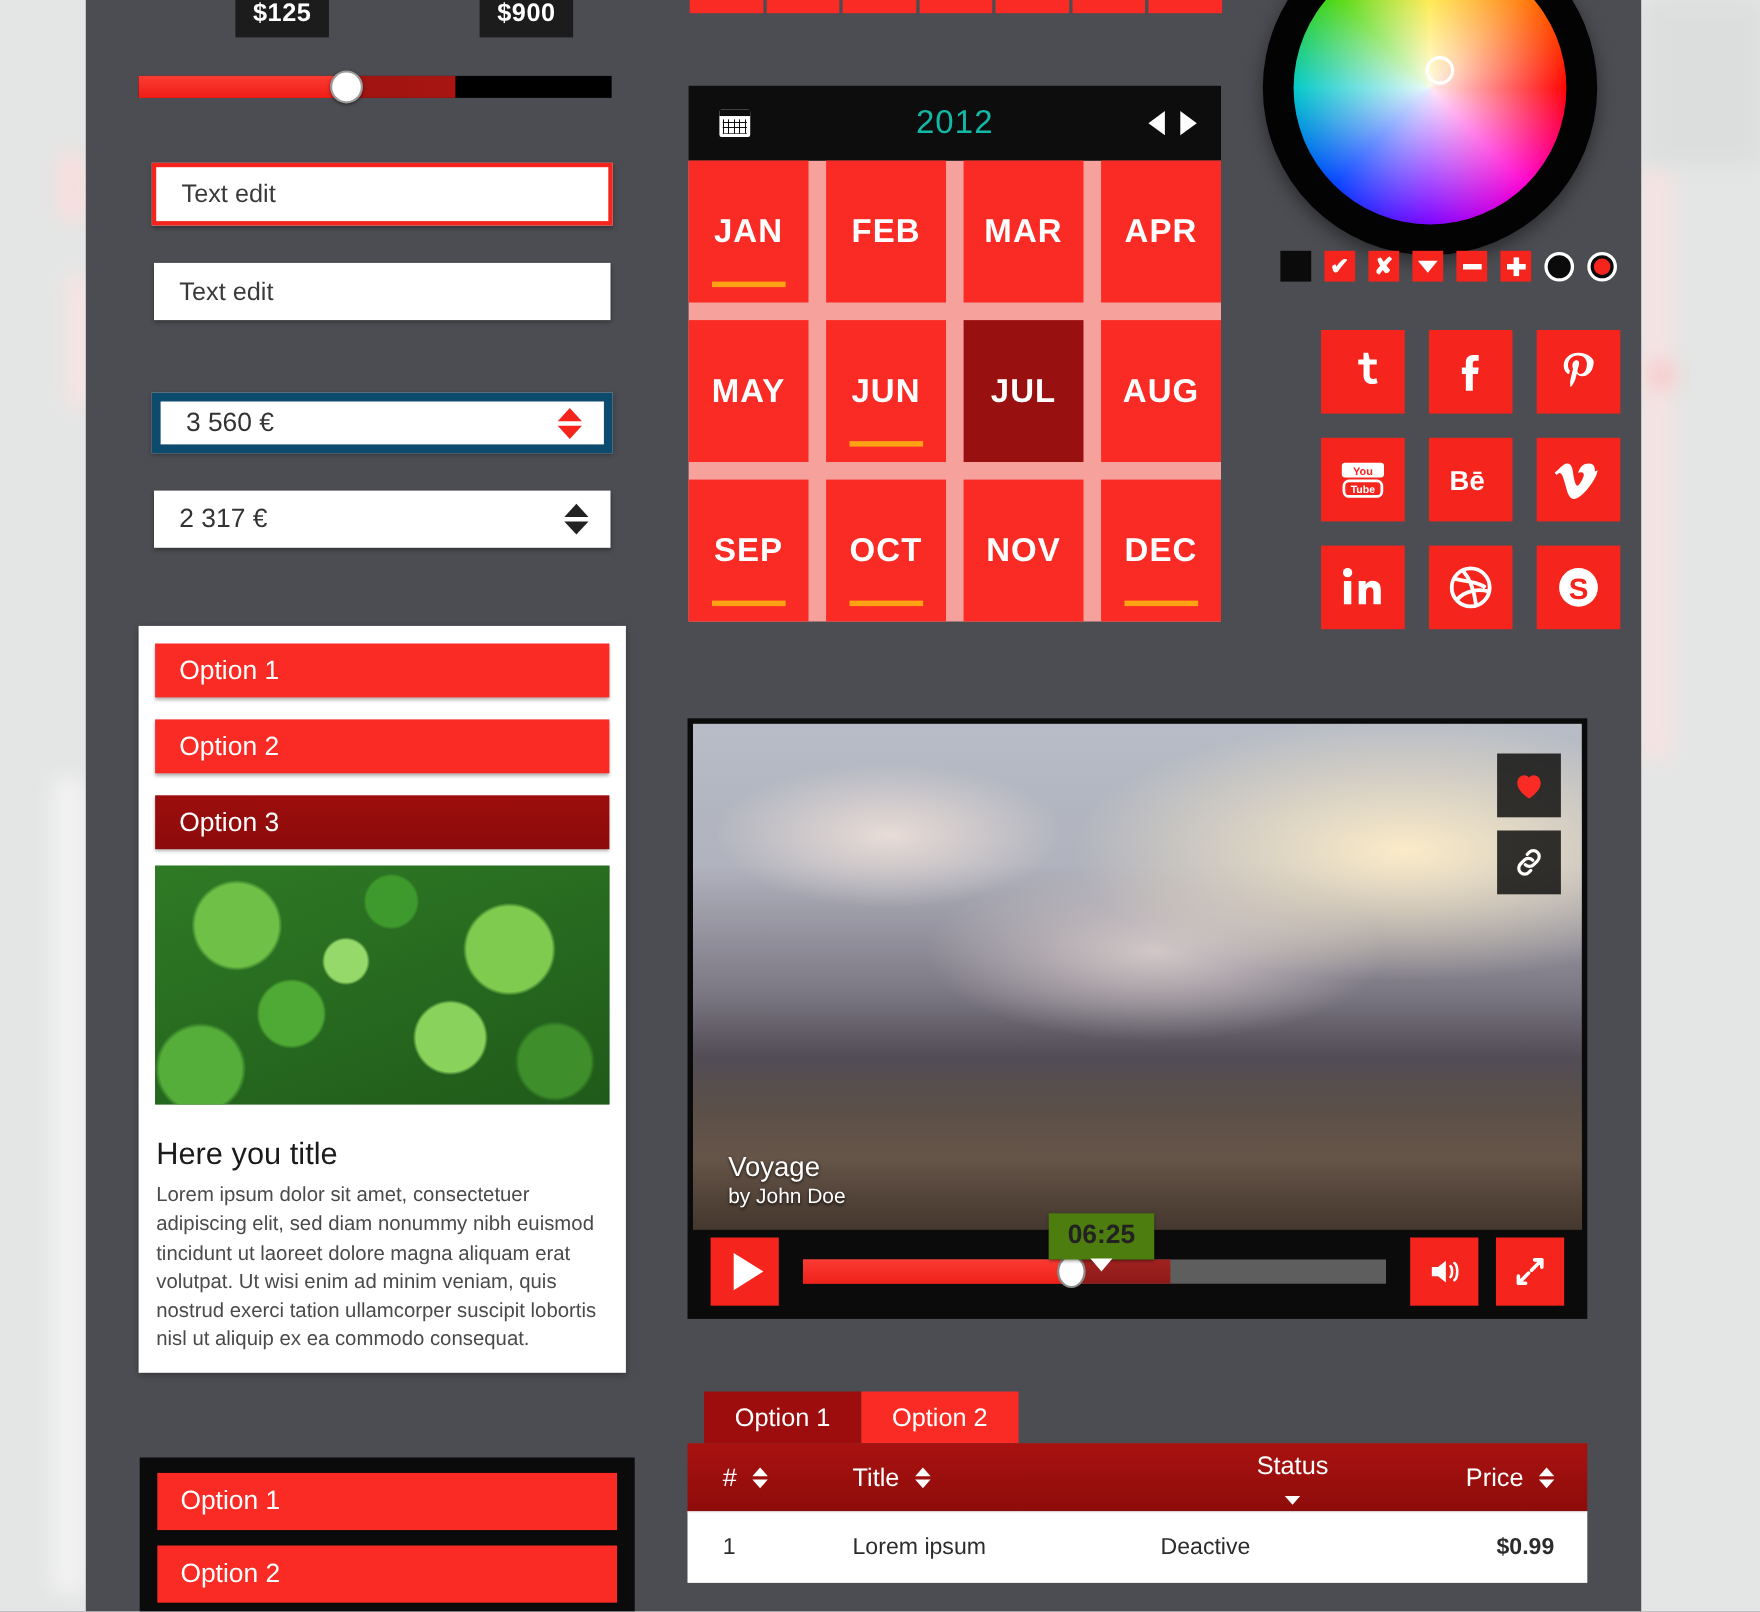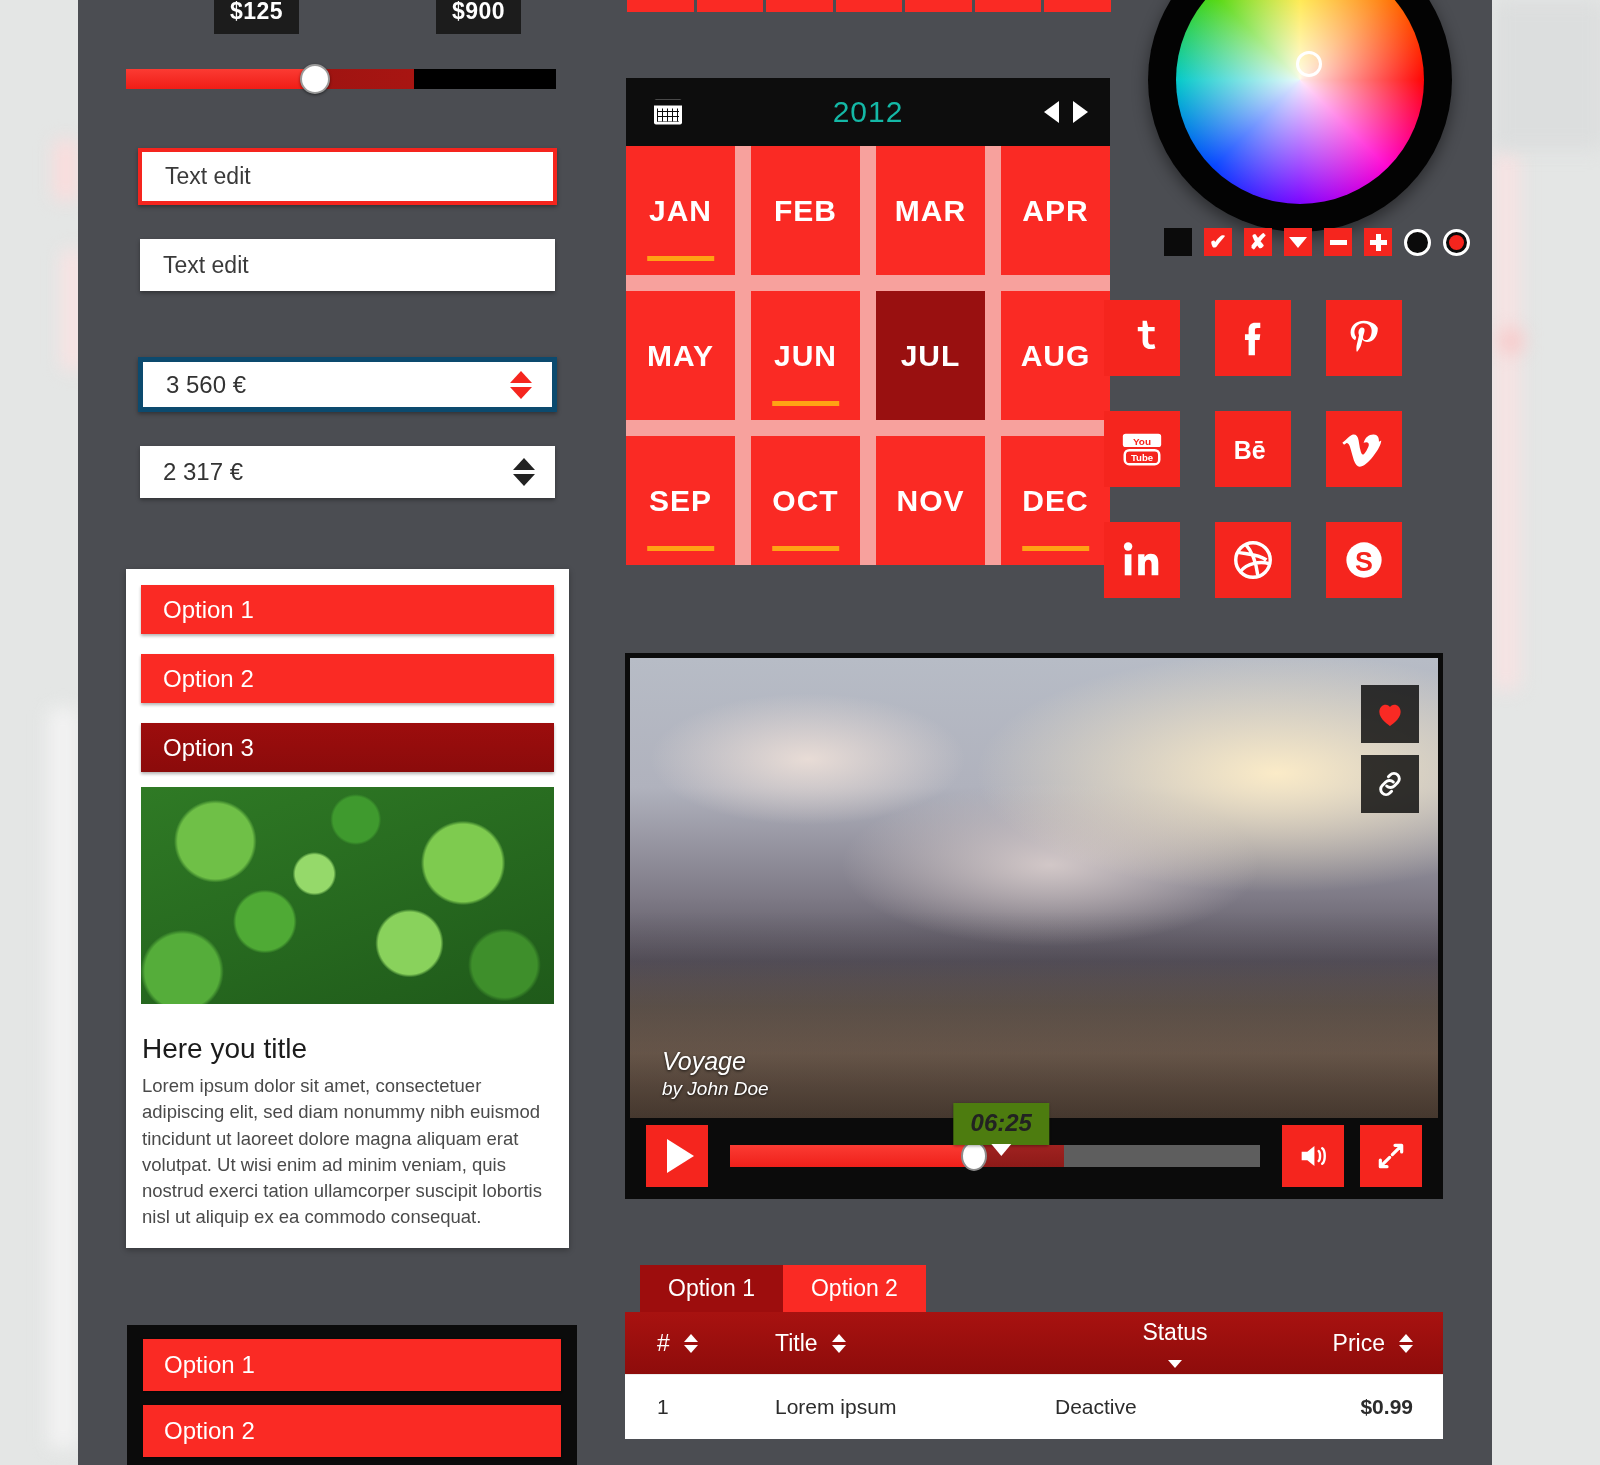--- a/index.html
+++ b/index.html
@@ -59,21 +59,21 @@
   .textfield.active { border:4px solid #f5251e; }
   #tf1 { left:138px; top:148px; width:419px; height:57px; }
   #tf2 { left:140px; top:239px; width:415px; height:52px; }
 
   
   .spinner {
     position:absolute; background:#fff; color:#333;
     font-size:24px; display:flex; align-items:center; padding-left:23px;
     box-shadow: 0 2px 4px rgba(0,0,0,.35);
   }
-  .spinner.active { border:5px solid #0c4a6e; }
+  .spinner.active { border:8px solid #0c4a6e; }
   #sp1 { left:138px; top:357px; width:419px; height:55px; }
   #sp2 { left:140px; top:446px; width:415px; height:52px; }
   .spin-arrows { position:absolute; right:20px; top:50%; transform:translateY(-50%);
       display:flex; flex-direction:column; gap:4px; align-items:center; }
   .sp-up, .sp-dn { width:0; height:0; border-left:11px solid transparent;
       border-right:11px solid transparent; }
   .sp-up { border-bottom:12px solid #222; }
   .sp-dn { border-top:12px solid #222; }
   .red .sp-up { border-bottom-color:#f5251e; }
   .red .sp-dn { border-top-color:#f5251e; }
@@ -130,22 +130,22 @@
   .circ.redc::after { content:""; position:absolute; inset:3px; border-radius:50%; background:#f5251e; }
   .tri-dn { width:0;height:0;border-left:9px solid transparent;border-right:9px solid transparent;
         border-top:11px solid #fff; }
   .minus { width:17px; height:5px; background:#fff; }
   .plus { position:relative; width:17px; height:17px; }
   .plus::before,.plus::after { content:""; position:absolute; background:#fff; }
   .plus::before { left:6px; top:0; width:5px; height:17px; }
   .plus::after { left:0; top:6px; width:17px; height:5px; }
 
   
-  #social { position:absolute; left:1104px; top:300px; display:grid;
-      grid-template-columns:repeat(3,76px); grid-auto-rows:76px; gap:35px; }
+  #social { position:absolute; left:1201px; top:300px; display:grid;
+      grid-template-columns:repeat(3,76px); grid-auto-rows:76px; gap:22px; }
   .soc { background:#f5251e; display:flex; align-items:center; justify-content:center;
       color:#fff; font-weight:bold; }
   .soc svg { width:46px; height:46px; fill:#fff; }
 
   
   #card { position:absolute; left:126px; top:569px; width:443px; height:679px;
       background:#fff; box-shadow:0 2px 6px rgba(0,0,0,.3); }
   .opt-btn { position:absolute; left:15px; width:413px; height:49px; background:#fa2a24;
       color:#fff; font-size:24px; display:flex; align-items:center; padding-left:22px;
       box-shadow:0 2px 3px rgba(0,0,0,.3); }
@@ -161,21 +161,21 @@
         radial-gradient(circle at 88% 82%, #3e8f2b 0 8%, transparent 9%),
         radial-gradient(circle at 42% 40%, #95d96a 0 7%, transparent 8%),
         linear-gradient(160deg,#2f7a25,#1f5a1a);
       background-color:#2c7324; }
   .card-h { position:absolute; left:16px; top:464px; font-size:28px; color:#1b1b1b; }
   .card-p { position:absolute; left:16px; top:504px; width:410px; font-size:18.5px;
       line-height:1.42; color:#4a4a4a; }
 
   
   #video { position:absolute; left:625px; top:653px; width:818px; height:546px;
-      background:#0b0b0b; padding:5px;font-style:italic; }
+      background:#0b0b0b; padding:5px; }
   #video-img { position:relative; width:100%; height:460px; overflow:hidden;
       background:
         radial-gradient(ellipse 60% 42% at 80% 25%, rgba(255,238,200,.95) 0%, rgba(255,225,180,0) 62%),
         radial-gradient(ellipse 30% 22% at 22% 22%, rgba(235,222,215,.95) 0%, rgba(235,222,215,0) 65%),
         radial-gradient(ellipse 38% 26% at 52% 45%, rgba(222,210,208,.85) 0%, rgba(222,210,208,0) 68%),
         linear-gradient(180deg,#b7bcc6 0%,#b0b2bd 28%,#7e7a86 52%,#59545f 66%,#6d6058 76%,#8a7464 86%,#6e5a4c 100%);
   }
   #video-img::after { content:""; position:absolute; inset:0;
       background: linear-gradient(180deg, rgba(0,0,0,0) 55%, rgba(20,14,10,.45) 100%); }
   .vid-btn { position:absolute; right:19px; width:58px; height:58px; background:rgba(10,10,10,.82);

